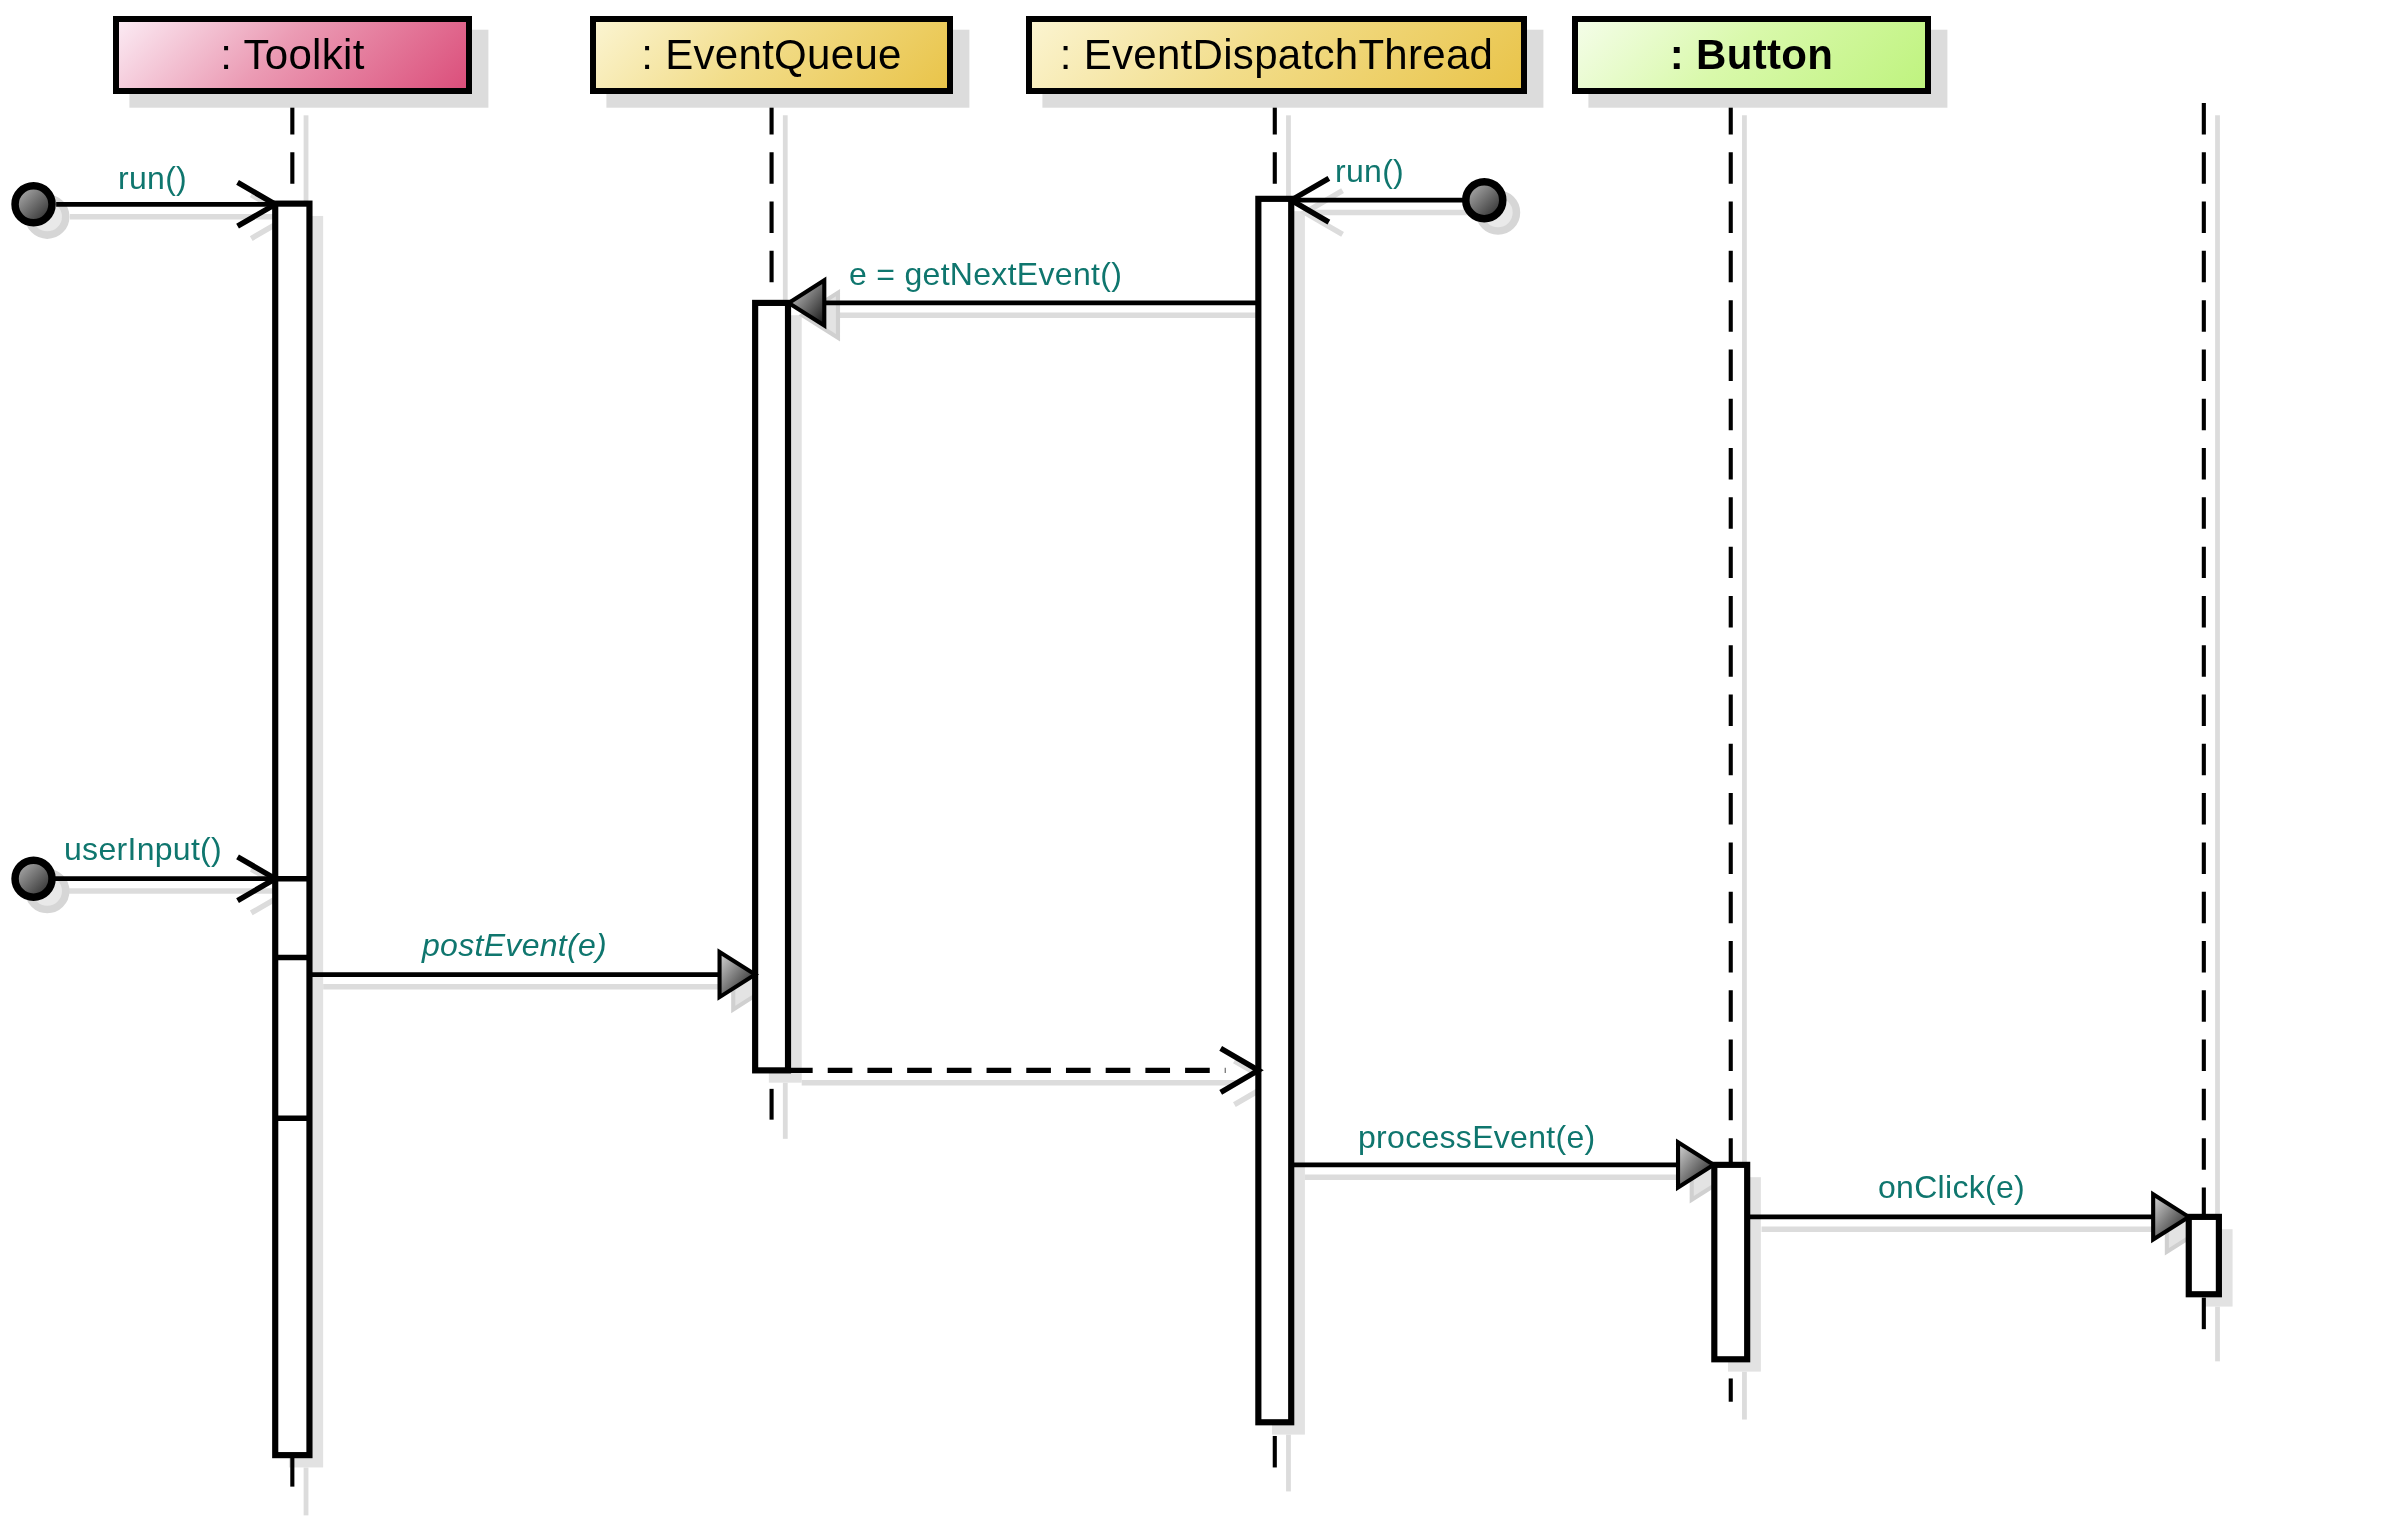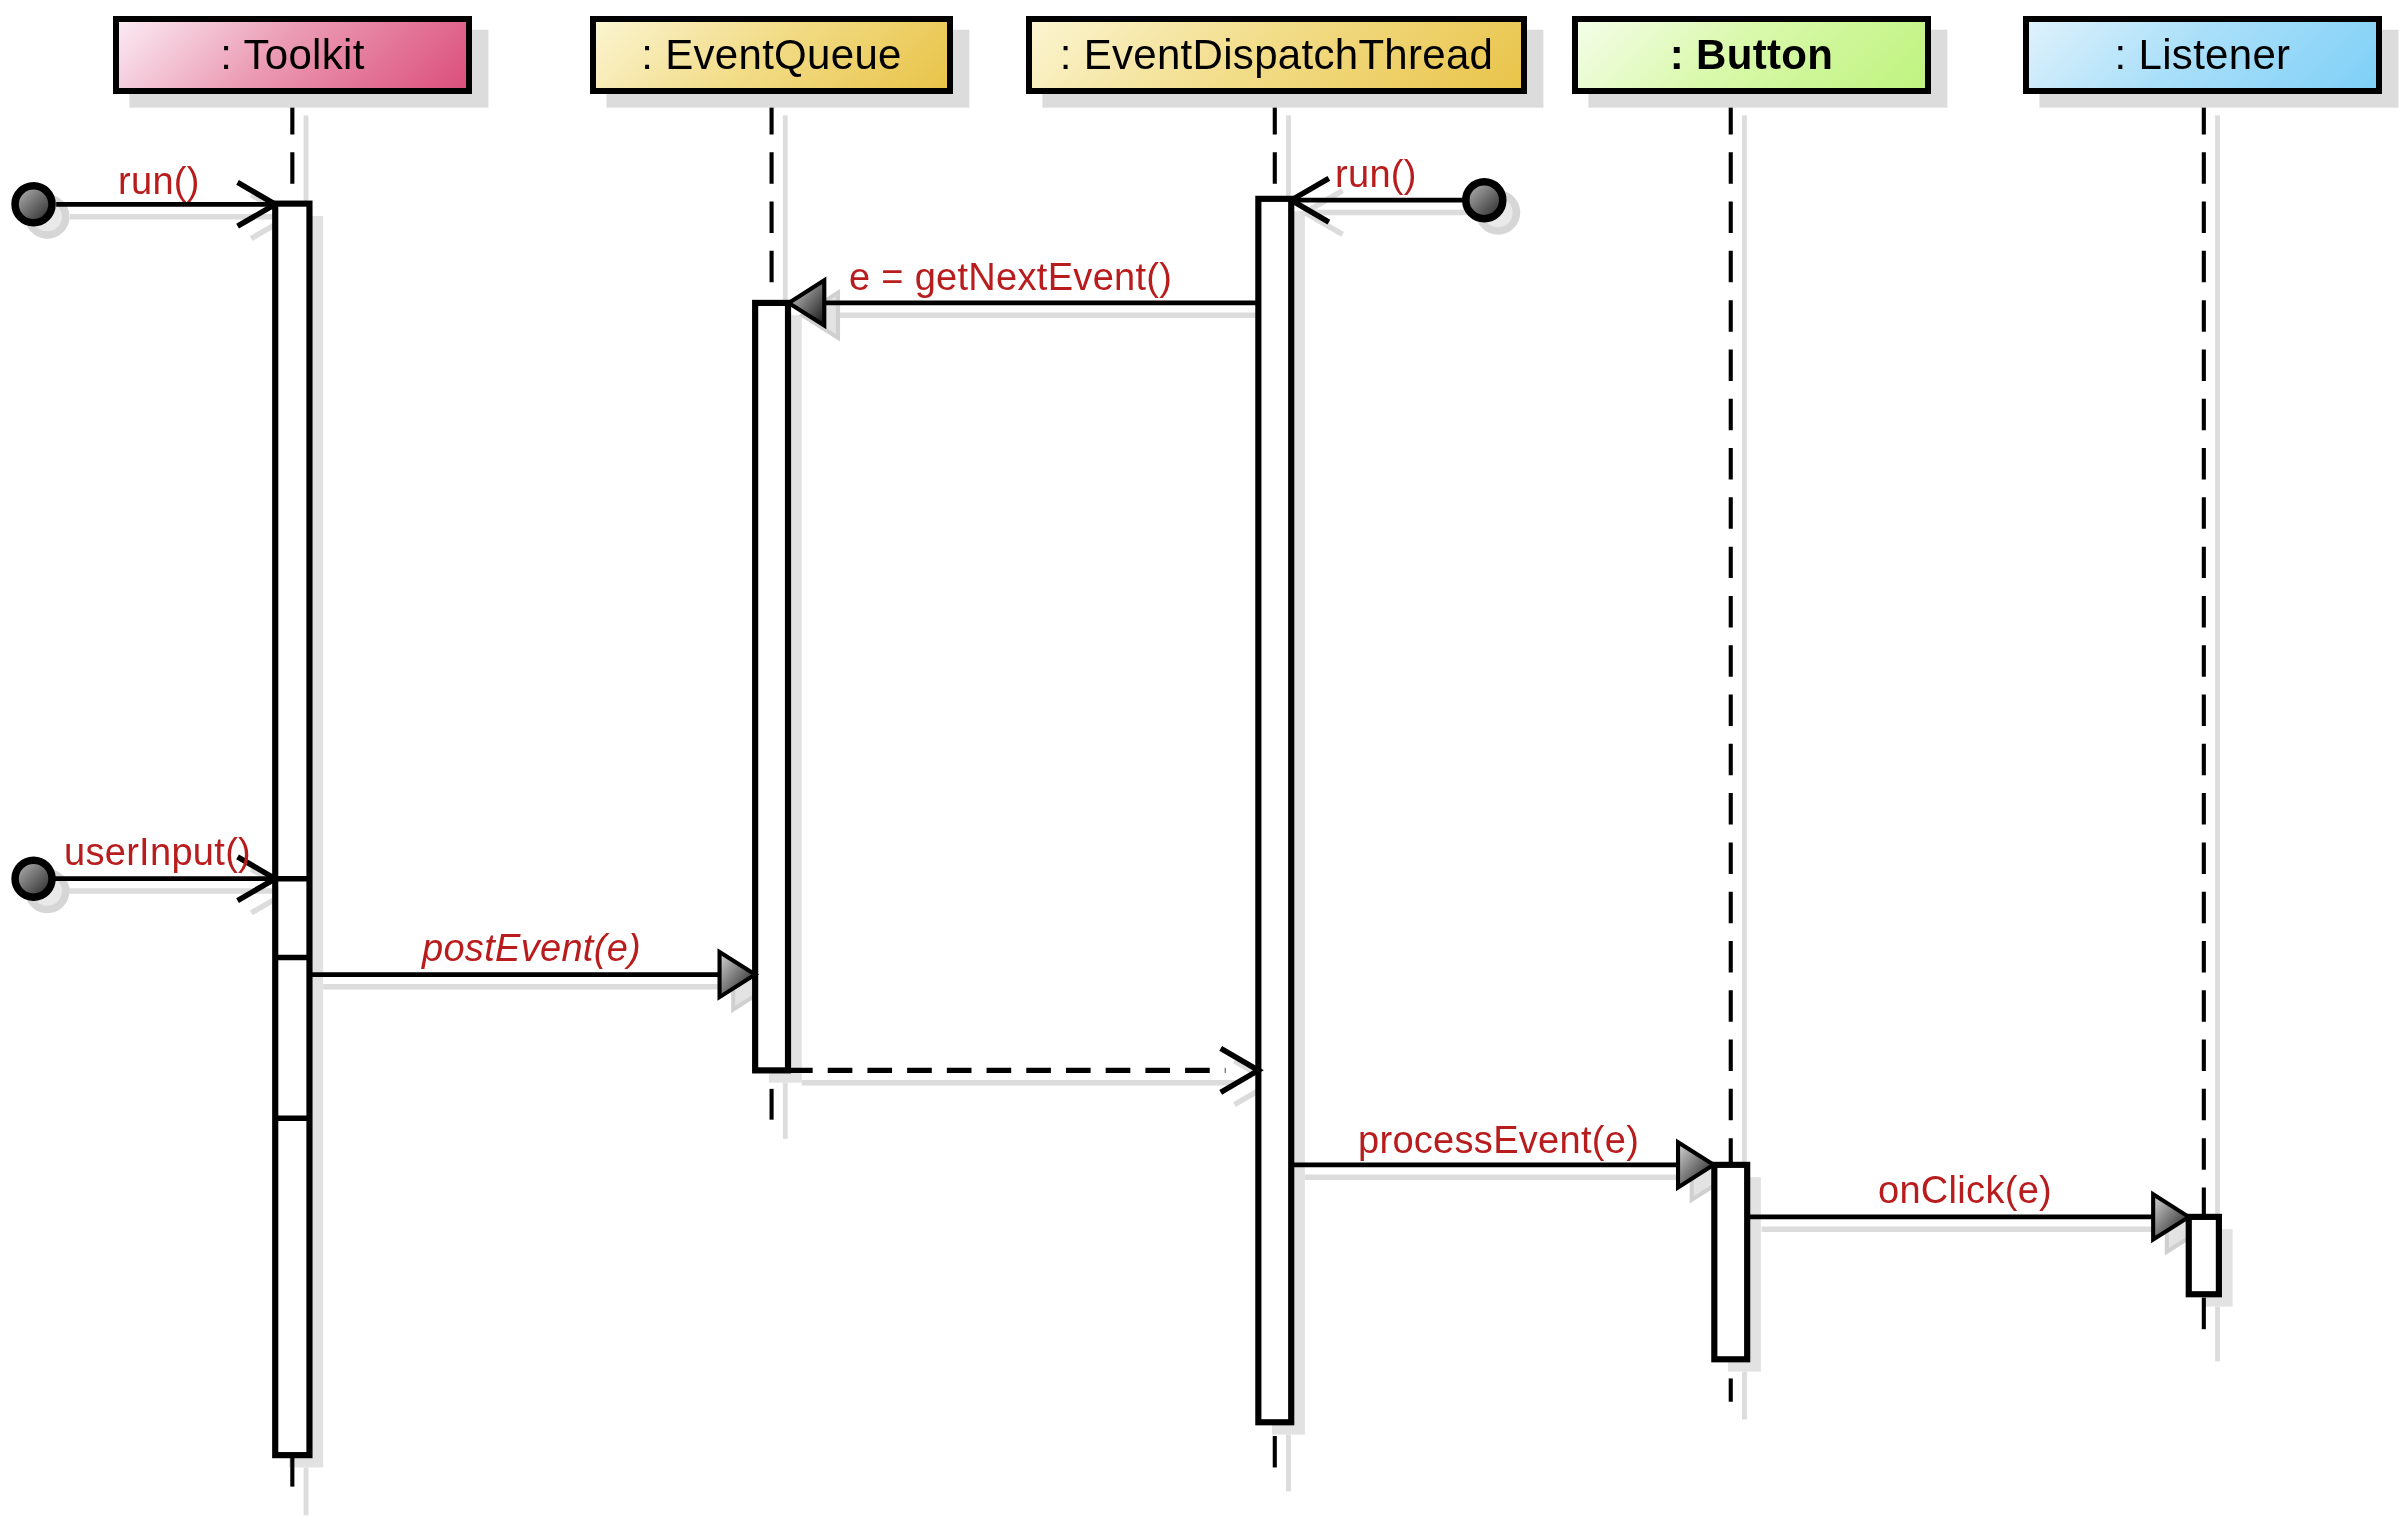--- a/index.html
+++ b/index.html
@@ -7,21 +7,21 @@
           font-family:"Liberation Sans", sans-serif;}
   svg.layer{position:absolute;left:0;top:0;}
   .actor-box{position:absolute;top:16.4px;height:78px;border:6.8px solid #000;
              box-sizing:border-box;display:flex;align-items:center;justify-content:center;
              box-shadow:16.4px 13.7px 0 #dcdcdc;}
   .actor-box span{font-size:42px;color:#000;white-space:nowrap;letter-spacing:0.3px;}
   .grad-pink  {background:linear-gradient(135deg,#fbeaf3 0%,#eb9bb4 45%,#db4f7b 100%);}
   .grad-gold  {background:linear-gradient(135deg,#fbf4d0 0%,#f2dd8a 45%,#e9c44a 100%);}
   .grad-green {background:linear-gradient(135deg,#f4fde8 0%,#d9f9ab 45%,#bff37f 100%);}
   .grad-blue  {background:linear-gradient(135deg,#dff2fc 0%,#aadff9 45%,#7fd0f7 100%);}
-  .msg-label{position:absolute;font-size:38px;line-height:1;color:#b91c1c;white-space:nowrap;
+  .msg-label{position:absolute;font-size:32px;line-height:1;color:#0f766e;white-space:nowrap;
              letter-spacing:0.3px;}
 </style>
 </head>
 <body>
 
 <div id="canvas">
 
   <svg class="layer" width="2401" height="1528" viewBox="0 0 3507 2231">
     <defs>
       <linearGradient id="triGrad" x1="0" y1="0" x2="1" y2="1">
@@ -156,23 +156,20 @@
   </div>
   <div class="actor-box grad-gold" style="left:590px;width:363px;">
     <span>: EventQueue</span>
   </div>
   <div class="actor-box grad-gold" style="left:1026px;width:501px;">
     <span>: EventDispatchThread</span>
   </div>
   <div class="actor-box grad-green" style="left:1572px;width:359px;font-weight:bold;">
     <span>: Button</span>
   </div>
-  <div class="actor-box grad-blue" style="left:2023px;width:359px;">
-    <span>: Listener</span>
-  </div>
 
   <div class="msg-label" style="left:118px;top:162px;">run()</div>
   <div class="msg-label" style="left:1335px;top:155px;">run()</div>
   <div class="msg-label" style="left:849px;top:258px;">e = getNextEvent()</div>
   <div class="msg-label" style="left:64px;top:833px;">userInput()</div>
   <div class="msg-label" style="left:422px;top:929px;font-style:italic;">postEvent(e)</div>
   <div class="msg-label" style="left:1358px;top:1121px;">processEvent(e)</div>
   <div class="msg-label" style="left:1878px;top:1171px;">onClick(e)</div>
 
 </div>

